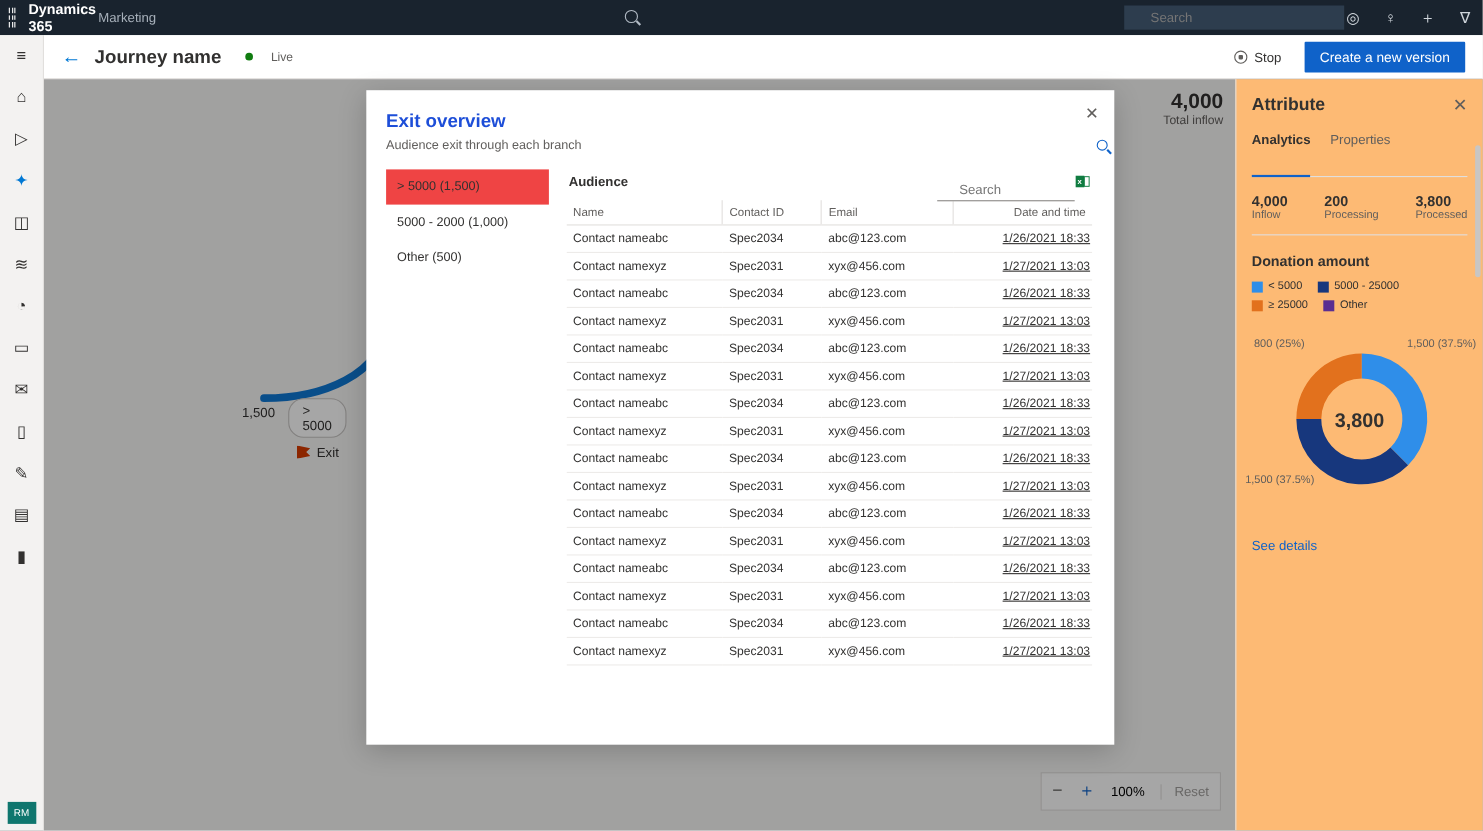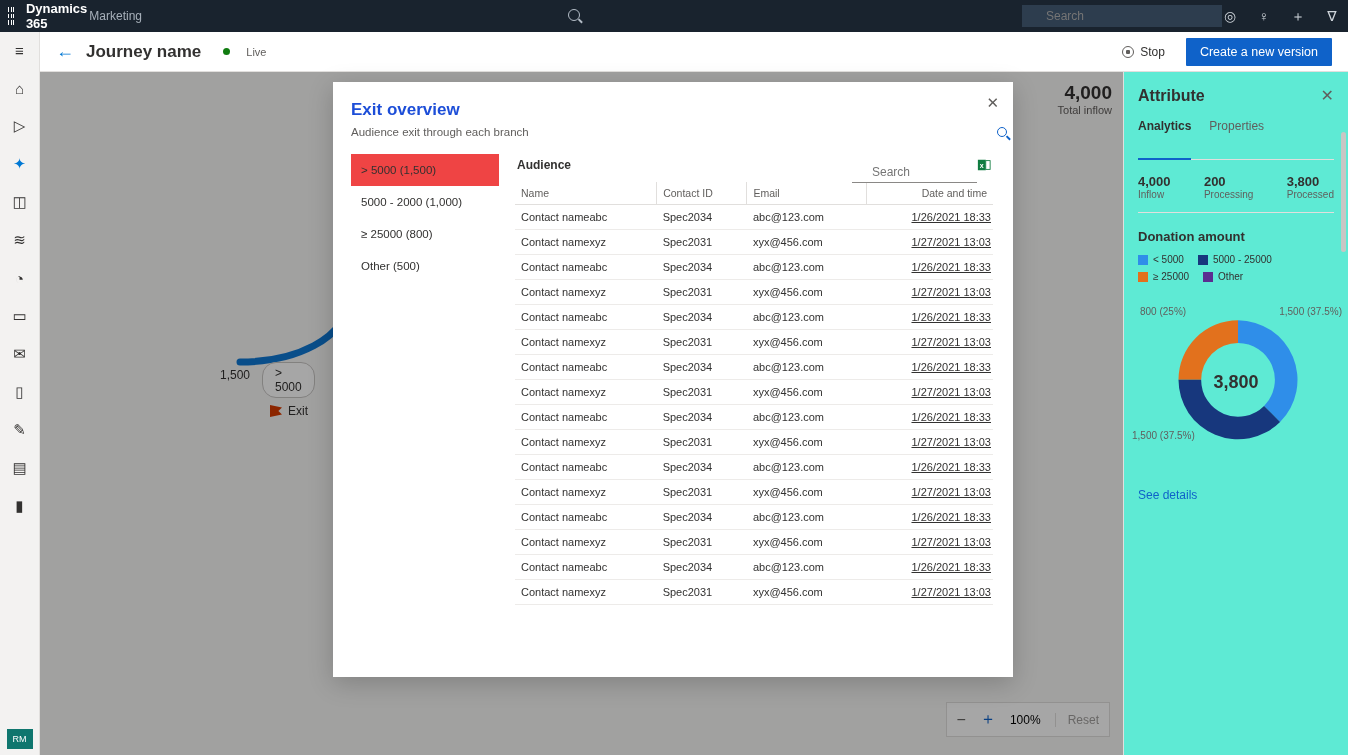--- a/index.html
+++ b/index.html
@@ -47,21 +47,21 @@
   .inflow-box .lbl { font-size:11px; color:#605e5c;}
 
   .node-area { position:absolute; left:180px; top:290px; }
   .node-count { font-size:12px; color:#323130; position:absolute; left:0; top:6px;}
   .node-pill { position:absolute; left:42px; top:0; background:#fff; border:1px solid #c8c6c4; border-radius:14px; padding:3px 12px; font-size:12px; color:#323130;}
   .exit-flag { position:absolute; left:50px; top:42px; display:flex; align-items:center; gap:6px; font-size:12px; color:#323130;}
   .exit-flag .flag { width:12px; height:12px; background:#d83b01;  clip-path: polygon(0 0, 100% 20%, 70% 50%, 100% 80%, 0 100%);}
   .curve { position:absolute; left:-40px; top:-70px; width:180px; height:90px;}
 
   
-  .rightpanel { position:absolute; right:0; top:72px; bottom:0; width:225px; background:#5eead4; border-left:1px solid #e1dfdd; padding:14px 14px; }
+  .rightpanel { position:absolute; right:0; top:72px; bottom:0; width:225px; background:#fdba74; border-left:1px solid #e1dfdd; padding:14px 14px; }
   .rp-head { display:flex; align-items:center; justify-content:space-between;}
   .rp-title { font-size:16px; font-weight:600; color:#323130;}
   .rp-close { font-size:16px; color:#605e5c; cursor:pointer;}
   .rp-tabs { display:flex; gap:18px; margin-top:14px; border-bottom:1px solid #e1dfdd;}
   .rp-tab { font-size:12px; padding-bottom:25px; color:#605e5c; cursor:pointer; }
   .rp-tab.active { color:#323130; border-bottom:2px solid #0f62c9; font-weight:600; margin-bottom:-1px;}
   .rp-stats { display:flex; justify-content:space-between; margin-top:14px; padding-bottom:12px; border-bottom:1px solid #e1dfdd;}
   .rp-stat .n { font-size:13px; font-weight:600; color:#323130;}
   .rp-stat .l { font-size:10px; color:#605e5c;}
   .rp-section-title { margin-top:16px; font-size:13px; font-weight:600; color:#323130;}
@@ -263,21 +263,20 @@
     <div class="modal-sub">Audience exit through each branch</div>
   </div>
   <div class="modal-search-wrap">
     <span class="mag"></span>
     <input class="modal-search" placeholder="Search" style="">
   </div>
   <div class="modal-body">
     <div class="branch-list">
       <div class="branch-item selected">&gt; 5000 (1,500)</div>
       <div class="branch-item">5000 - 2000 (1,000)</div>
-      <div class="branch-item">≥ 25000 (800)</div>
       <div class="branch-item">Other (500)</div>
     </div>
     <div class="audience-pane">
       <div class="aud-head">
         <span class="aud-title">Audience</span>
         <span class="export-icon">
           <svg viewBox="0 0 16 16" width="14" height="14">
               <rect x="1" y="2" width="9" height="12" fill="#107c41"></rect>
               <rect x="10" y="3" width="5" height="10" fill="#fff" stroke="#107c41"></rect>
               <text x="3" y="11" font-size="8" fill="#fff" font-weight="bold">x</text>

